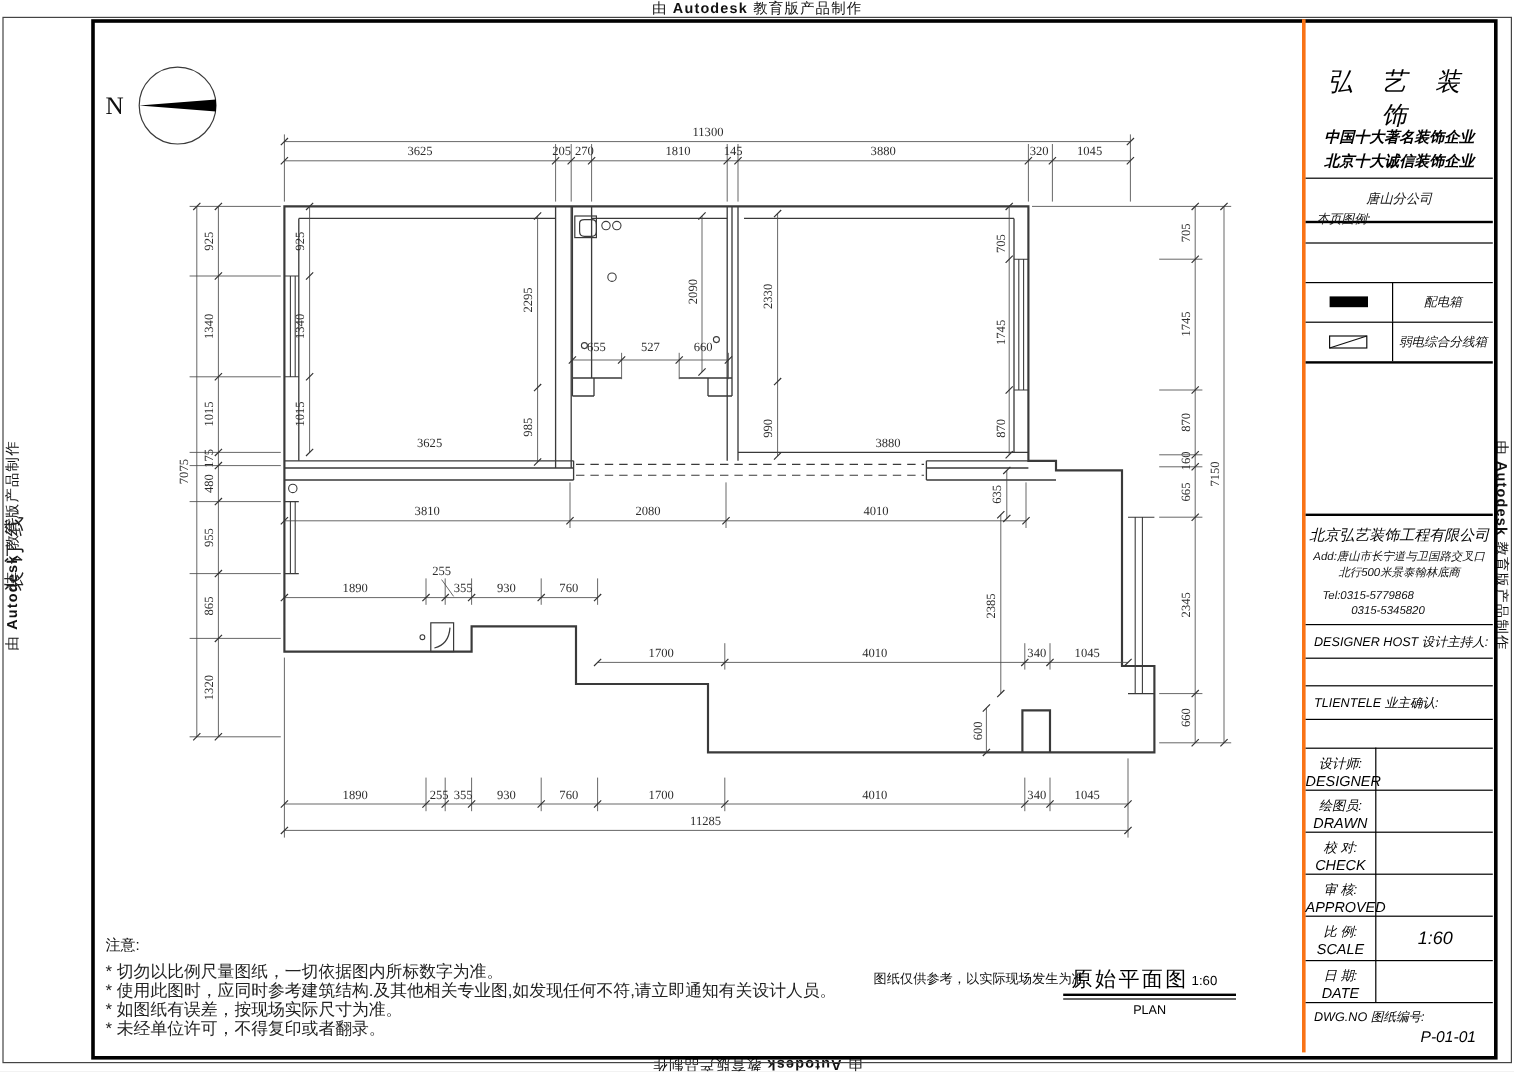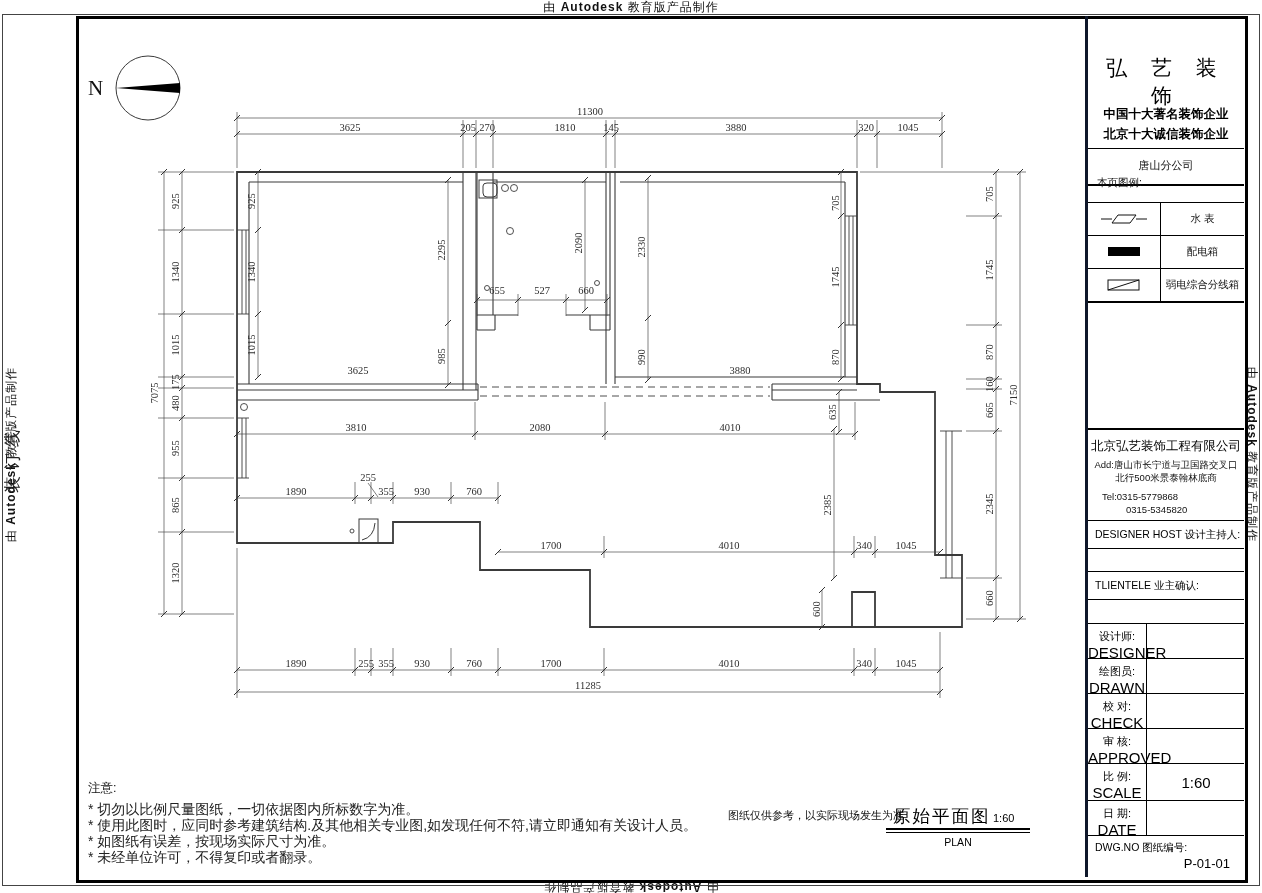--- a/index.html
+++ b/index.html
@@ -12,37 +12,37 @@
   
   .wm{position:absolute;font-size:12px;color:#111;white-space:nowrap;letter-spacing:1px;}
   .wm b{font-family:"Liberation Sans",sans-serif;font-weight:bold;}
   .wm-top{left:0;right:0;top:-1px;text-align:center;}
   .wm-bottom{left:0;right:0;bottom:-2px;text-align:center;transform:rotate(180deg);}
   .wm-left{left:-104px;top:446px;width:230px;text-align:center;transform:rotate(-90deg);}
   .wm-right{right:-104px;top:446px;width:230px;text-align:center;transform:rotate(90deg);}
   .binding{left:-78px;top:447px;width:180px;text-align:center;transform:rotate(-90deg);
            font-size:17px;letter-spacing:6px;color:#222;}
   
-  .tb{position:absolute;left:1085px;top:16px;width:159px;height:861px;border-left:3px solid #0f172a;box-sizing:border-box;}
+  .tb{position:absolute;left:1085px;top:16px;width:159px;height:861px;border-left:3px solid #f97316;box-sizing:border-box;font-style:italic;}
   .tb .hline{position:absolute;left:0;right:0;border-top:1px solid #000;}
   .tb .hline.thick{border-top:2px solid #000;}
   .tb-brand{position:absolute;top:38px;left:0;right:0;text-align:center;font-size:21px;letter-spacing:9px;color:#000;}
   .tb-slogan{position:absolute;top:88px;left:0;right:0;text-align:center;font-size:12.5px;font-weight:bold;line-height:20px;color:#000;}
   .tb-branch{position:absolute;top:142px;left:0;right:0;text-align:center;font-size:11px;color:#111;}
   .tb-legend-title{position:absolute;top:160px;left:9px;font-size:10.5px;color:#111;}
   .legend-row{position:absolute;left:0;width:100%;height:33px;}
   .legend-sym{position:absolute;left:0;width:72px;height:33px;display:flex;align-items:center;justify-content:center;}
   .legend-lab{position:absolute;left:72px;right:0;height:33px;display:flex;align-items:center;justify-content:center;
               font-size:10.5px;color:#111;border-left:1px solid #000;box-sizing:border-box;}
   .tb-company{position:absolute;top:422px;left:0;right:0;text-align:center;font-size:12.5px;color:#000;}
   .tb-addr{position:absolute;left:0;right:0;text-align:center;font-size:9.5px;line-height:13px;color:#111;}
   .tb-tel{position:absolute;left:14px;font-size:9.5px;line-height:13px;color:#111;}
   .tb-rowtext{position:absolute;left:7px;font-size:10.5px;color:#000;}
   .sign-row .cn{font-size:11px;color:#000;}
-  .sign-row .en{font-size:15px;color:#000;}
+  .sign-row .en{font-size:12px;color:#000;}
   .sign-row{position:absolute;left:0;width:58px;text-align:center;}
   .tb-vline{position:absolute;left:58px;top:607px;height:212px;border-left:1px solid #000;}
   .tb-scale-val{position:absolute;left:58px;width:100px;text-align:center;font-size:15px;color:#000;}
   .tb-dwg{position:absolute;left:7px;font-size:10.5px;color:#000;}
   .tb-dwgno{position:absolute;right:14px;font-size:13px;color:#000;}
   
   .notes-title{position:absolute;left:88px;top:780px;font-size:12.5px;color:#111;}
   .note-line{position:absolute;left:88px;font-size:14px;color:#222;white-space:nowrap;}
   .disclaimer{position:absolute;left:728px;top:808px;font-size:11px;color:#111;}
   .dwg-title{position:absolute;left:893px;top:804px;font-size:17.5px;letter-spacing:2px;color:#000;}
@@ -251,32 +251,20 @@
     <div class="tb-slogan">
       <div>中国十大著名装饰企业</div>
       <div>北京十大诚信装饰企业</div>
     </div>
     <div class="hline" style="top:132px"></div>
     <div class="tb-branch">唐山分公司</div>
     <div class="hline thick" style="top:168px"></div>
     <div class="tb-legend-title">本页图例:</div>
     <div class="hline" style="top:186px"></div>
 
-    <div class="legend-row" style="top:186px">
-      <div class="legend-sym">
-        <svg width="46" height="16" style="position:static">
-            <g stroke="#111" fill="none" stroke-width="1">
-          <line x1="0" y1="8" x2="11" y2="8"></line>
-              <polygon points="11,12 17,4 35,4 29,12"></polygon>
-              <line x1="35" y1="8" x2="46" y2="8"></line>
-        </g>
-          </svg>
-      </div>
-      <div class="legend-lab">水  表</div>
-    </div>
     <div class="hline" style="top:219px"></div>
     <div class="legend-row" style="top:219px">
       <div class="legend-sym">
         <svg width="34" height="12" style="position:static">
             <rect x="1" y="1" width="32" height="9" fill="#000"></rect>
           </svg>
       </div>
       <div class="legend-lab">配电箱</div>
     </div>
     <div class="hline" style="top:252px"></div>

